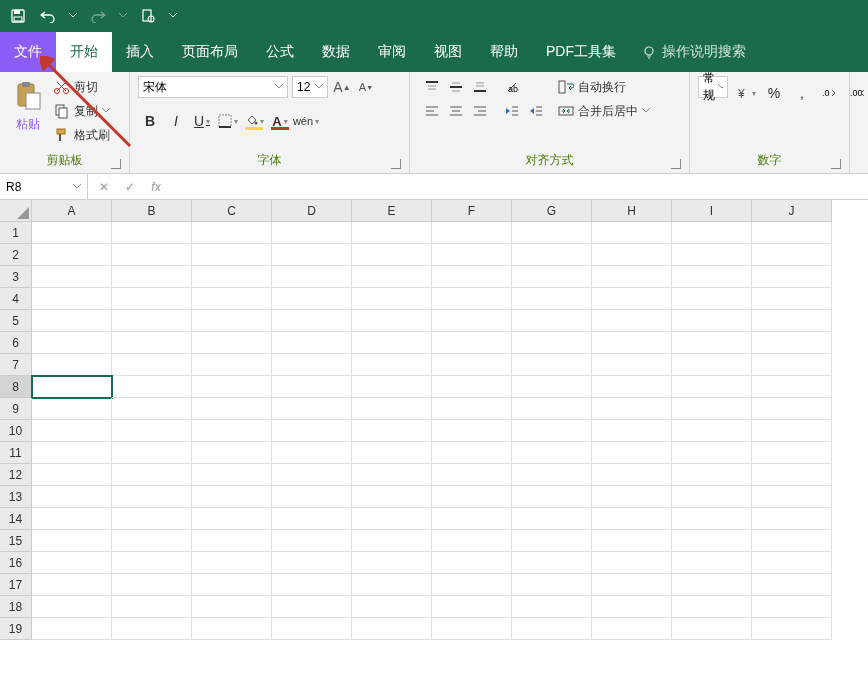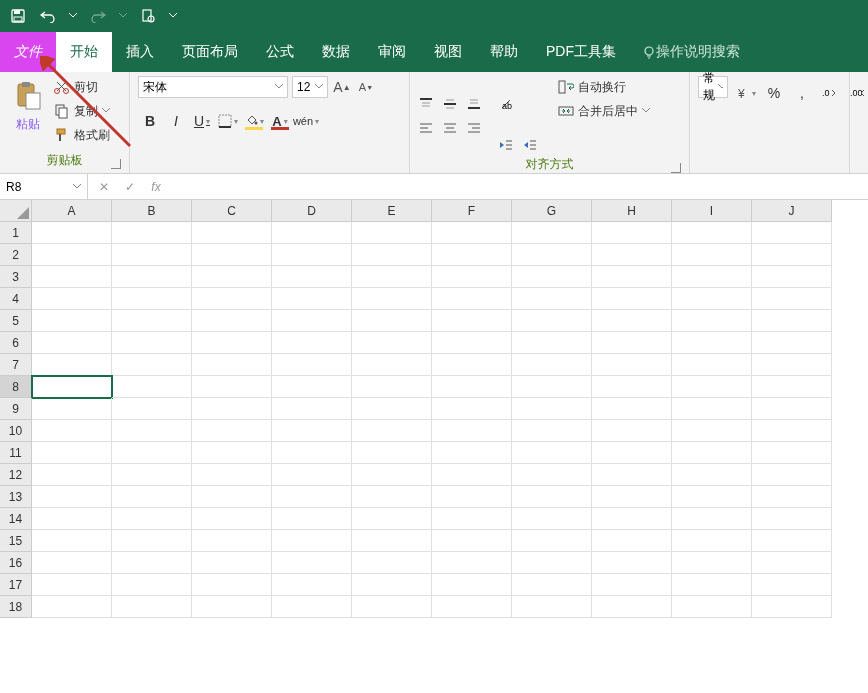--- a/index.html
+++ b/index.html
@@ -5,22 +5,22 @@
 * { box-sizing: border-box; margin: 0; padding: 0; }
 body { font-family: "Microsoft YaHei", sans-serif; font-size: 12px; background: #fff; width: 868px; height: 693px; overflow: hidden; position: relative; }
 
 .titlebar { background: #1a6b4a; height: 32px; display: flex; align-items: center; padding: 0 8px; gap: 10px; }
 .titlebar .tb-btn { width: 20px; height: 20px; display: flex; align-items: center; justify-content: center; color: #fff; cursor: pointer; }
 .titlebar .tb-btn.disabled { opacity: 0.4; }
 
 .menubar { background: #1a6b4a; height: 40px; display: flex; align-items: stretch; }
 .menu-tab { padding: 0 14px; color: #fff; display: flex; align-items: center; font-size: 14px; cursor: pointer; position: relative; }
 .menu-tab.active { background: #fff; color: #1a6b4a; }
-.menu-tab.file { background: #d946ef; font-style: italic; }
-.tell-me { display: flex; align-items: center; color: #cfe5da; font-size: 14px; padding: 0 12px; }
+.menu-tab.file { background: #8b5cf6; }
+.tell-me { display: flex; align-items: center; gap: 6px; color: #cfe5da; font-size: 14px; padding: 0 12px; }
 
 .ribbon { background: #f3f3f3; border-bottom: 1px solid #d0d0d0; height: 102px; display: flex; }
 .ribbon-group { border-right: 1px solid #d8d8d8; padding: 4px 8px 2px 8px; display: flex; flex-direction: column; justify-content: space-between; }
 .ribbon-group .group-body { display: flex; gap: 6px; align-items: flex-start; }
 .ribbon-group .group-label { text-align: center; font-size: 12px; color: #4d7c0f; padding-bottom: 2px; position: relative; }
 .ribbon-group .group-label .launcher { position: absolute; right: 0; bottom: 2px; width: 10px; height: 10px; border: 1px solid #888; border-top: none; border-left: none; }
 
 .big-btn { display: flex; flex-direction: column; align-items: center; gap: 4px; padding: 4px; cursor: pointer; }
 .big-btn .icon-box { width: 32px; height: 32px; display: flex; align-items: center; justify-content: center; }
 .big-btn .label { font-size: 12px; color: #8b5cf6; }
@@ -31,21 +31,21 @@
 .font-row1 { display: flex; gap: 4px; align-items: center; }
 .font-select { width: 150px; height: 22px; border: 1px solid #ccc; background: #fff; font-size: 12px; padding: 0 4px; display: flex; align-items: center; justify-content: space-between; }
 .size-select { width: 36px; height: 22px; border: 1px solid #ccc; background: #fff; font-size: 12px; padding: 0 4px; display: flex; align-items: center; justify-content: space-between; }
 .ab-btn { width: 20px; height: 20px; display: flex; align-items: center; justify-content: center; color: #555; cursor: pointer; }
 .font-row2 { display: flex; gap: 2px; align-items: center; margin-top: 6px; }
 .fmt-btn { width: 24px; height: 22px; display: flex; align-items: center; justify-content: center; cursor: pointer; font-size: 14px; color: #333; position: relative; }
 .fmt-btn .dd { font-size: 8px; color: #888; margin-left: 2px; }
 .color-bar { position: absolute; bottom: 2px; left: 3px; right: 3px; height: 3px; }
 
 .align-grid { display: grid; grid-template-columns: repeat(3, 22px); grid-template-rows: 22px 22px; gap: 2px; }
-.align-btn { width: 22px; height: 22px; display: flex; align-items: center; justify-content: flex-start; cursor: pointer; margin-top: 17px; }
+.align-btn { width: 22px; height: 22px; display: flex; align-items: center; justify-content: flex-end; cursor: pointer; }
 
 .namebox-bar { height: 26px; border-bottom: 1px solid #d0d0d0; background: #fff; display: flex; align-items: stretch; }
 .name-box { width: 88px; border-right: 1px solid #d0d0d0; display: flex; align-items: center; padding: 0 6px; font-size: 12px; justify-content: space-between; }
 .fx-controls { display: flex; align-items: center; gap: 10px; padding: 0 8px; color: #999; }
 .fx-controls .fx-btn { cursor: pointer; width: 16px; text-align: center; }
 .formula-input { flex: 1; border: none; outline: none; font-size: 12px; padding: 0 6px; }
 
 .sheet { display: flex; }
 .corner { width: 32px; height: 22px; background: #eaeaea; border-right: 1px solid #ccc; border-bottom: 1px solid #ccc; position: relative; }
 .corner::after { content: ""; position: absolute; right: 2px; bottom: 2px; border: 6px solid transparent; border-right-color: #999; border-bottom-color: #999; }
@@ -219,20 +219,24 @@
         <div class="fmt-btn">
           <span style="font-weight:bold;font-size:13px">A</span>
           <div class="color-bar" style="background:#c0392b"></div>
             <span class="dd">▾</span>
         </div>
         <div class="fmt-btn">
           <span style="font-size:11px">wén</span>
             <span class="dd">▾</span>
         </div>
       </div>
+    </div>
+    <div class="group-label">
+      <span>字体</span>
+      <span class="launcher"></span>
     </div>
   </div>
 
   <div class="ribbon-group" style="width:280px">
     <div class="group-body">
       <div class="align-grid">
         <div class="align-btn">
             <svg width="16" height="16">
               <line x1="2" y1="3" x2="14" y2="3" stroke="#333" stroke-width="2"></line>
               <line x1="4" y1="7" x2="12" y2="7" stroke="#999"></line>
@@ -351,20 +355,24 @@
             </svg>
           </div>
         <div class="fmt-btn">
             <svg width="16" height="14">
               <text x="0" y="10" font-size="9">.00</text>
               <path d="M14 4 L11 7 L14 10" fill="none" stroke="#555"></path>
             </svg>
           </div>
       </div>
     </div>
+    <div class="group-label">
+      <span>数字</span>
+      <span class="launcher"></span>
+    </div>
   </div>
 
 </div>
 
 <div class="namebox-bar">
   <div class="name-box">
     <span>R8</span>
     <svg width="8" height="6">
         <path d="M0 0 L4 4 L8 0" fill="none" stroke="#888"></path>
       </svg>
@@ -621,20 +629,33 @@
         <div class="cell"></div>
         <div class="cell"></div>
         <div class="cell"></div>
         <div class="cell"></div>
         <div class="cell"></div>
         <div class="cell"></div>
         <div class="cell"></div>
         <div class="cell"></div>
         <div class="cell"></div>
       </div>
+      <div class="row">
+        <div class="row-h">19</div>
+        <div class="cell"></div>
+        <div class="cell"></div>
+        <div class="cell"></div>
+        <div class="cell"></div>
+        <div class="cell"></div>
+        <div class="cell"></div>
+        <div class="cell"></div>
+        <div class="cell"></div>
+        <div class="cell"></div>
+        <div class="cell"></div>
+      </div>
     </div>
 </div>
 
 <svg class="arrow-annotation" width="100" height="100">
   <defs>
       <marker id="ah" markerWidth="8" markerHeight="8" refX="2" refY="3" orient="auto">
         <path d="M0 0 L6 3 L0 6 Z" fill="#c0392b"></path>
       </marker>
     </defs>
   <line x1="90" y1="90" x2="5" y2="5" stroke="#c0392b" stroke-width="3" marker-end="url(#ah)"></line>

